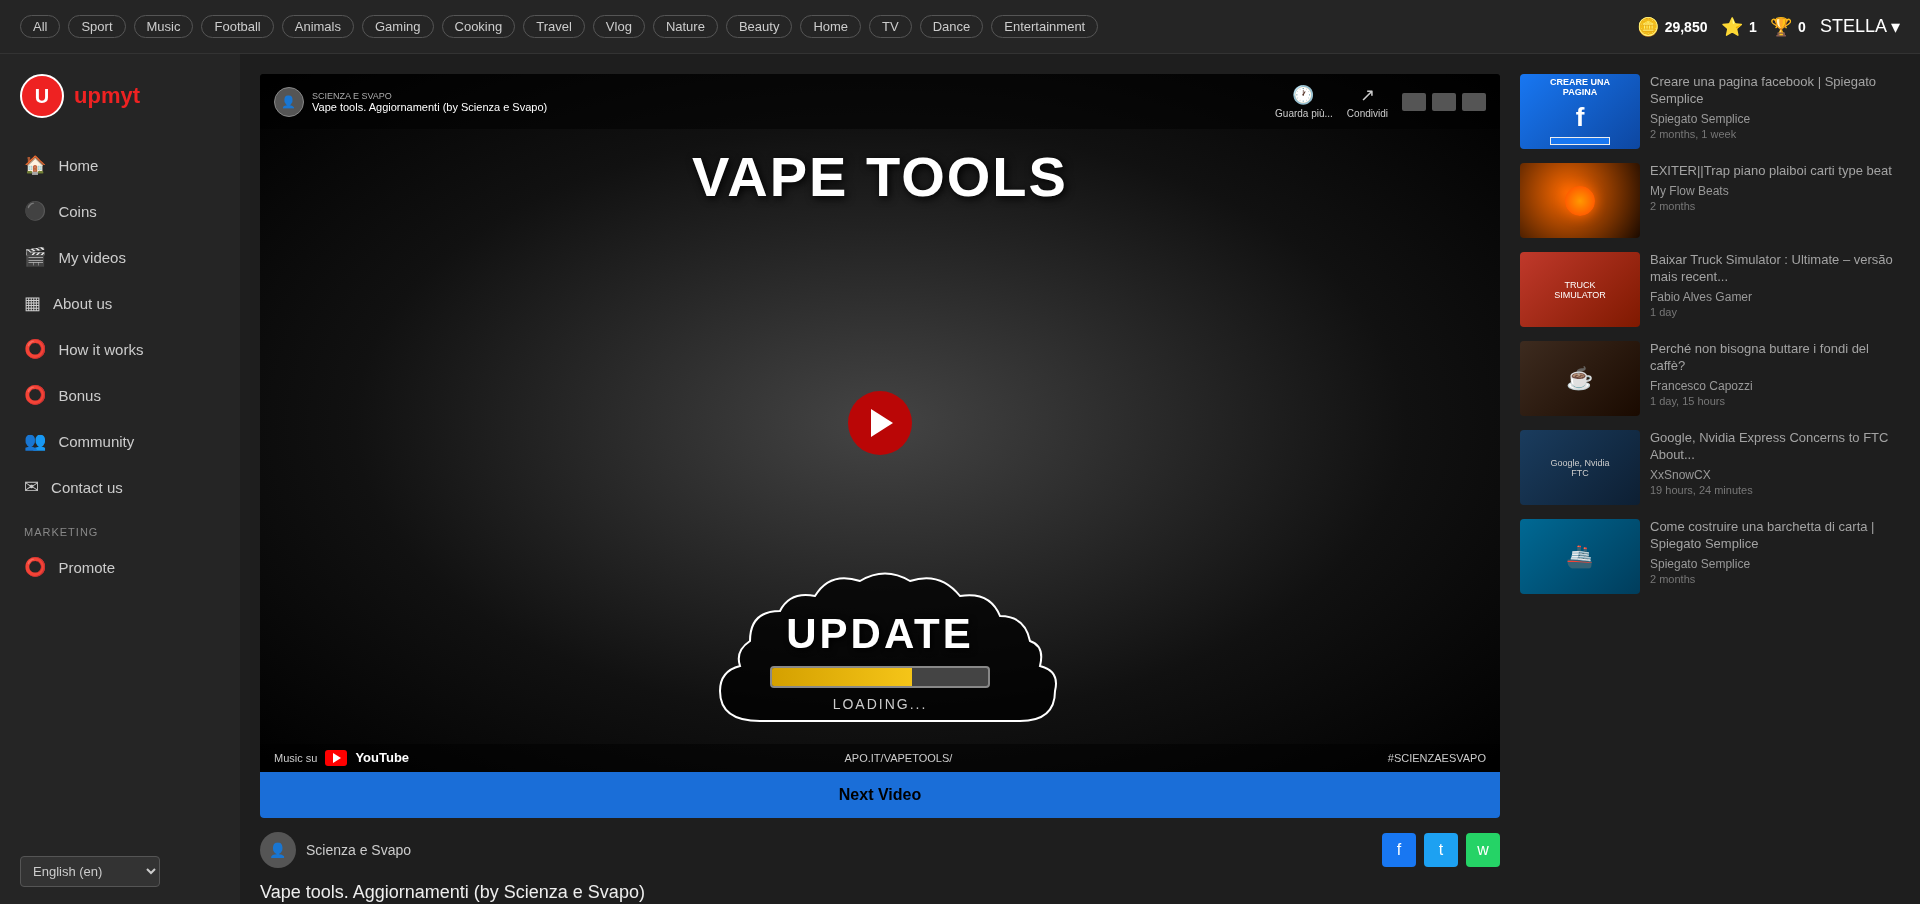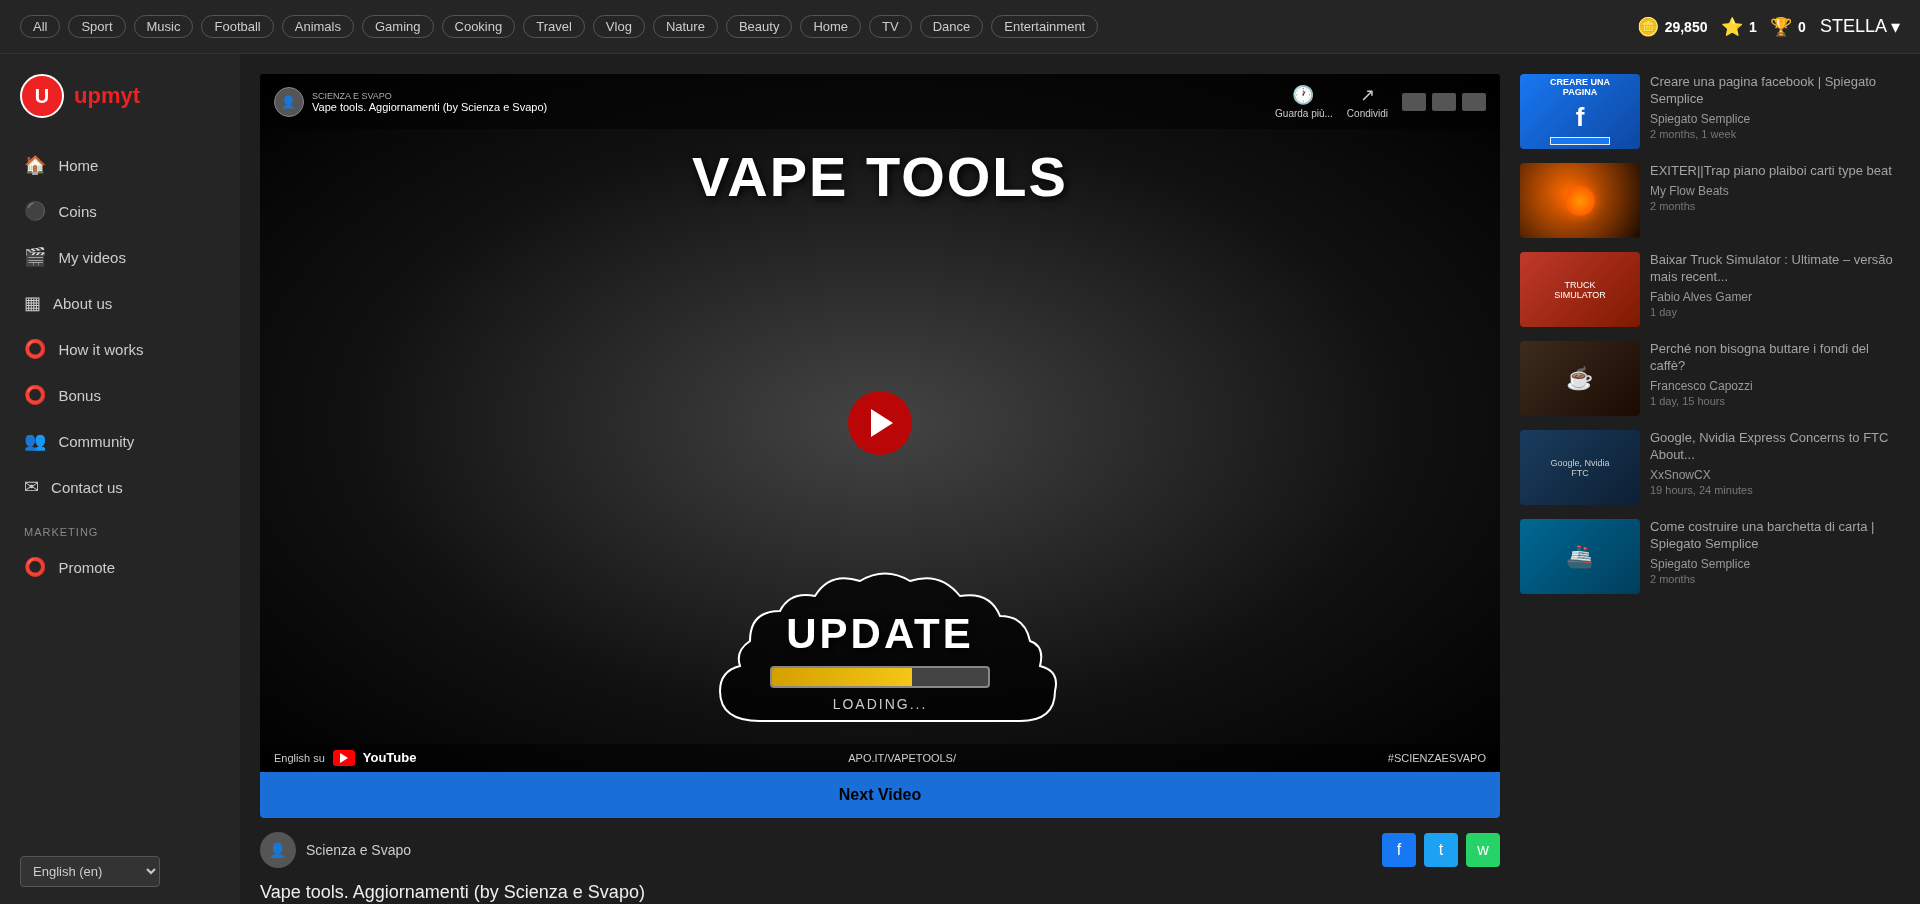--- a/index.html
+++ b/index.html
@@ -415,21 +415,21 @@
                 <div class="loading-text">LOADING...</div>
               </div>
             </div>
 
             <div class="play-btn-overlay">
               <div class="play-triangle"></div>
             </div>
 
             <div class="video-footer">
               <div class="yt-logo">
-                <span style="margin-right:4px;">English su</span>
+                <span style="margin-right:4px;">Music su</span>
                 <div class="yt-icon">
                   <div class="yt-tri"></div>
                 </div>
                 <span style="margin-left:4px; font-weight:bold; color:#fff; font-size:13px;">YouTube</span>
               </div>
               <span>APO.IT/VAPETOOLS/</span>
               <span>#SCIENZAESVAPO</span>
             </div>
           </div>
 

